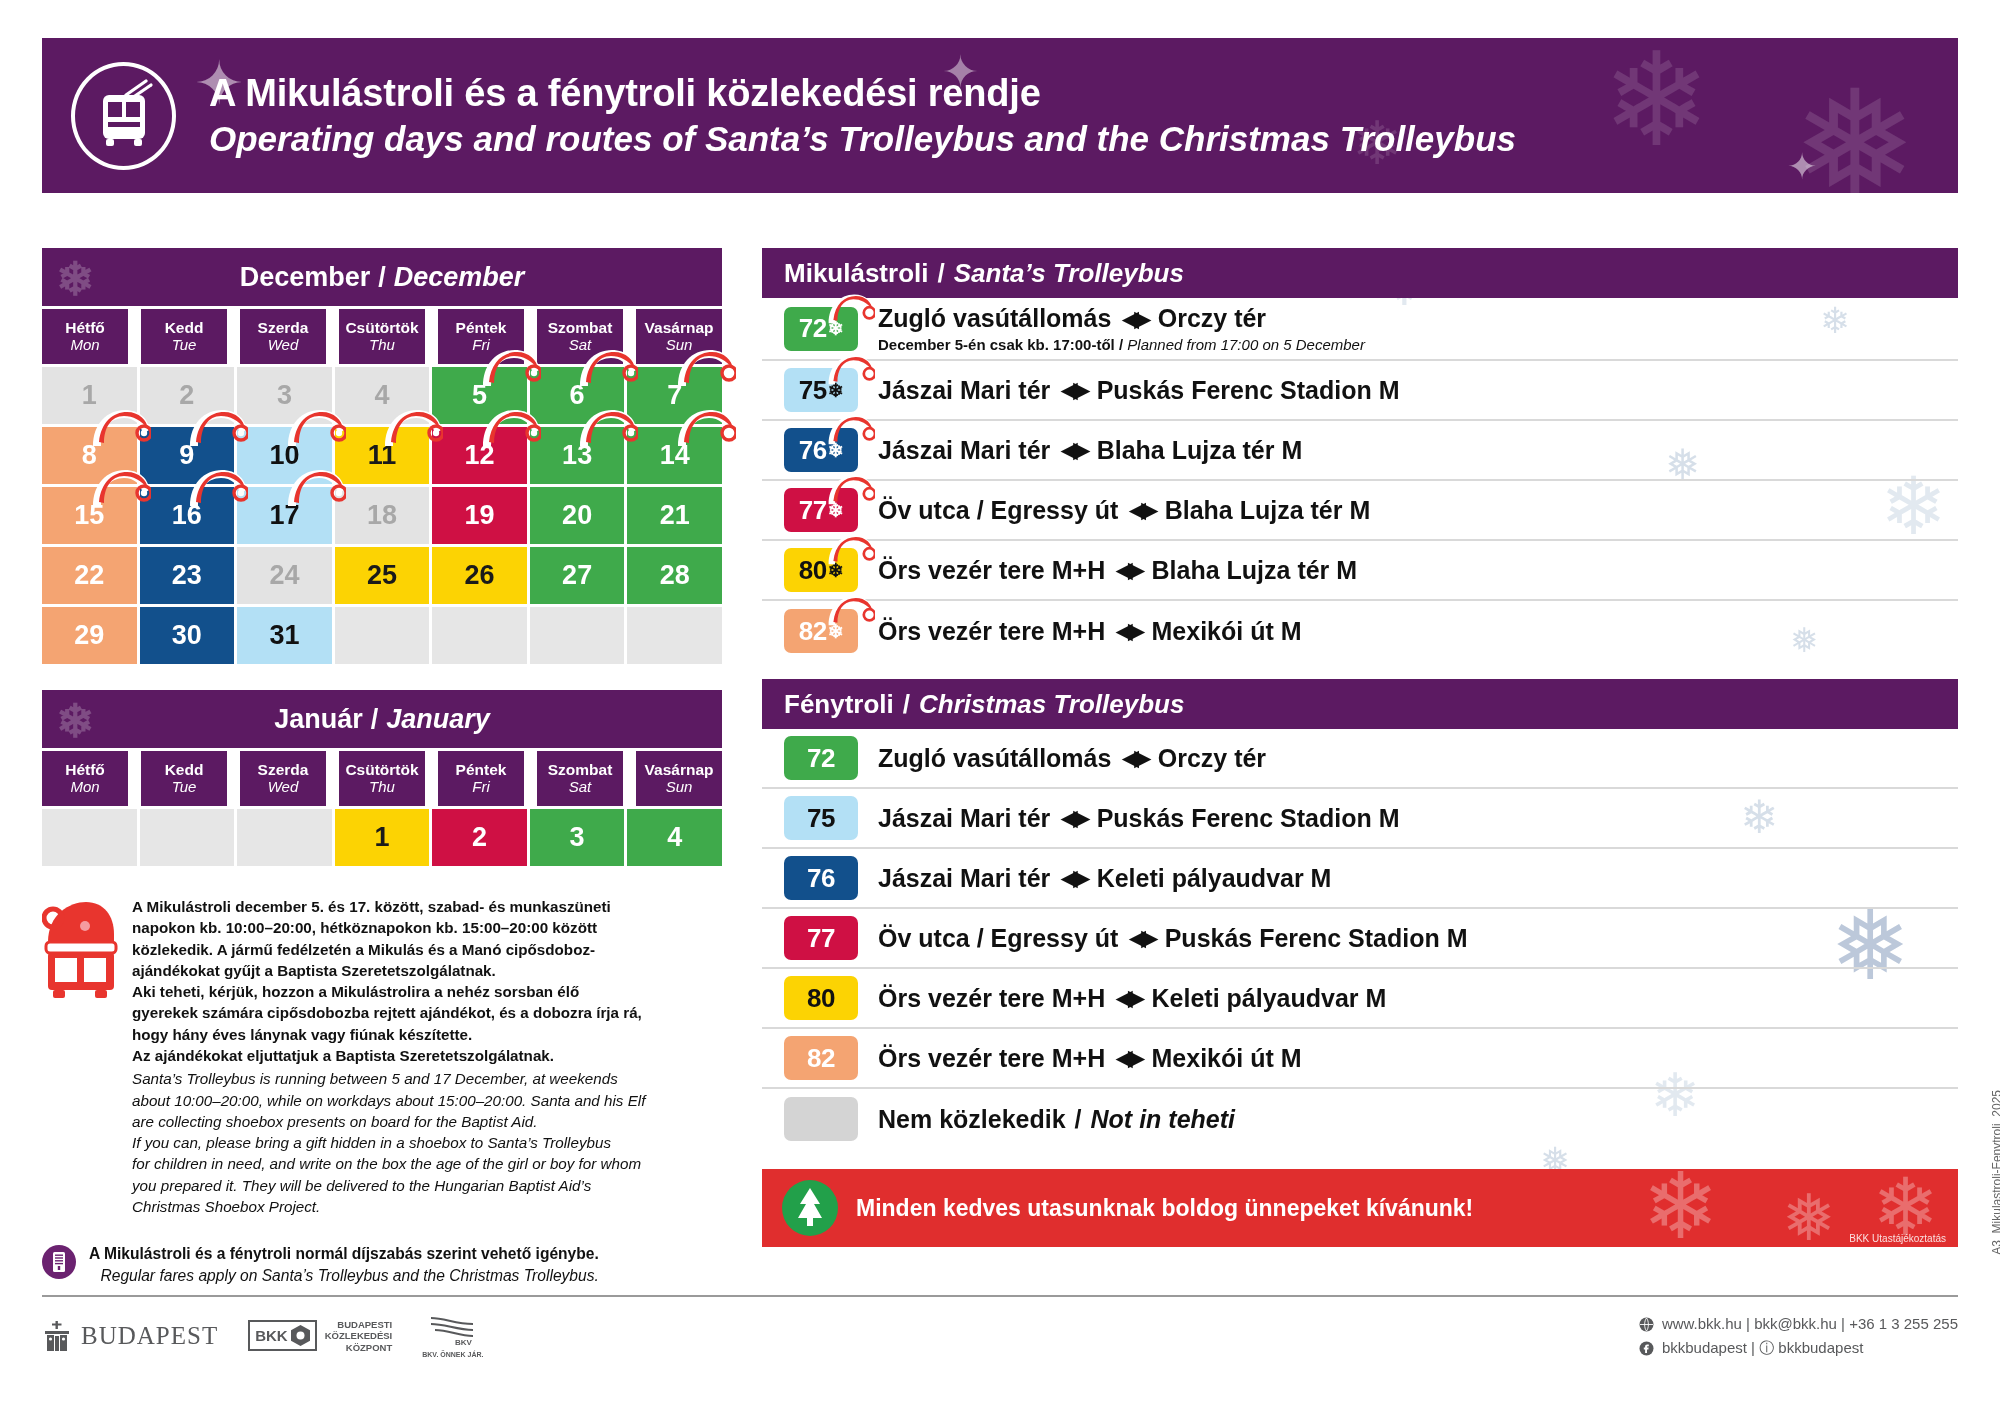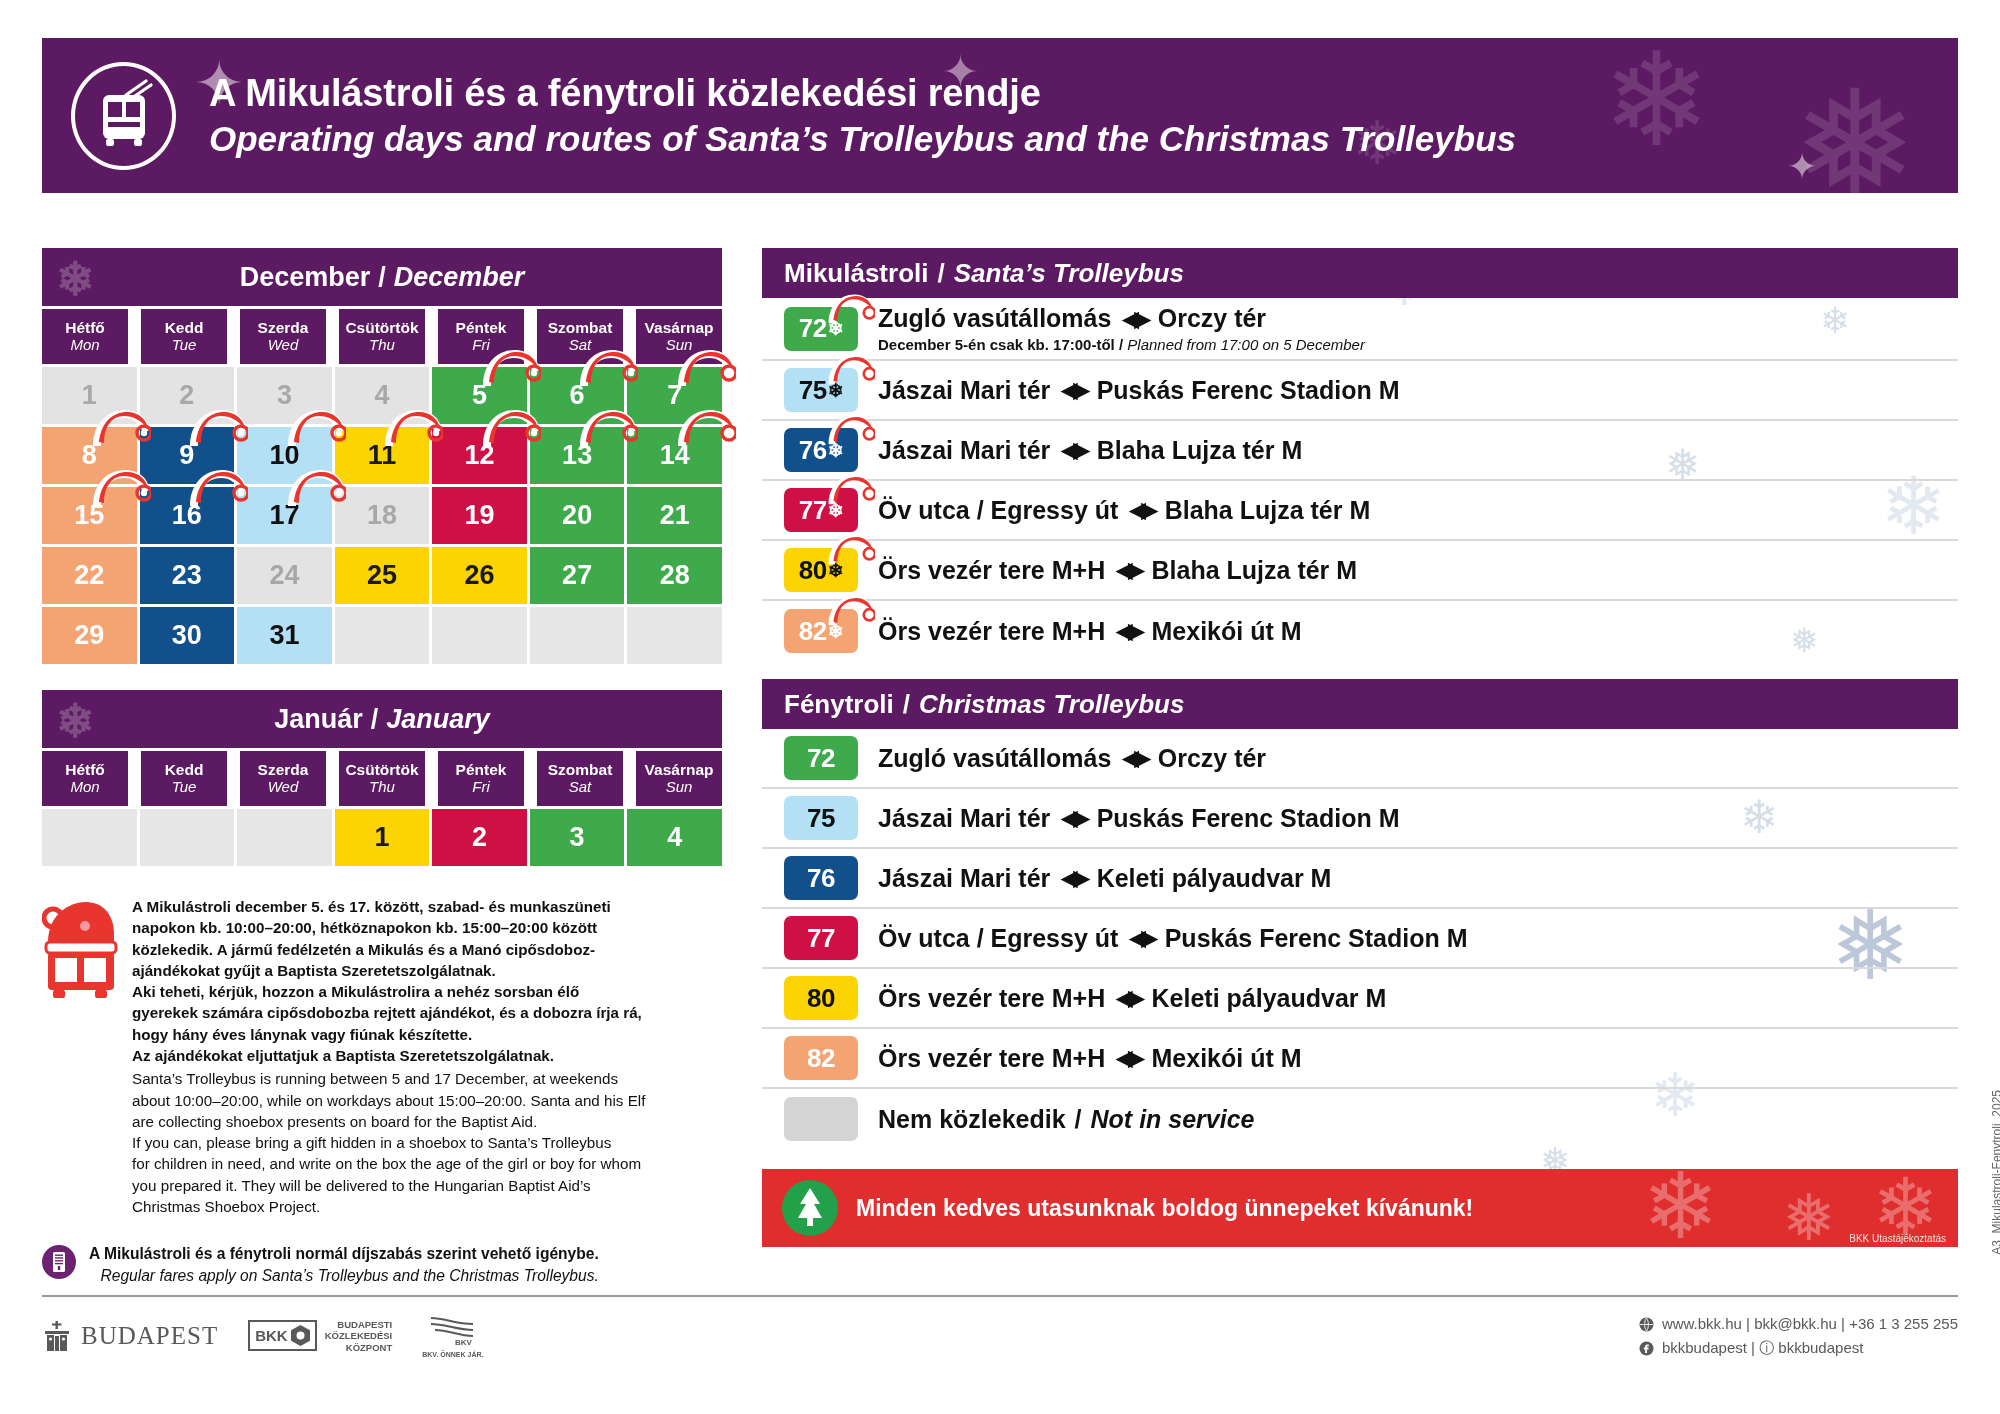--- a/index.html
+++ b/index.html
@@ -65,21 +65,21 @@
   .c-crimson{ background: #cf1044; color: #ffffff; }
 
   
   .hat { position: absolute; right: -14px; top: -21px; width: 60px; height: 42px; z-index: 5; pointer-events: none; }
 
   
   .info-block { margin-top: 30px; display: flex; gap: 14px; }
   .info-icon { flex: 0 0 76px; padding-top: 4px; }
   .info-text { font-size: 15.2px; line-height: 1.4; color: #111; }
   .info-text .hu { font-weight: bold; }
-  .info-text .en { font-weight: normal; }
+  .info-text .en { font-style: italic; font-weight: normal; }
 
   .fare-block { margin-top: 26px; display: flex; gap: 13px; align-items: flex-start; text-align: right; }
   .fare-icon { flex: 0 0 34px; padding-top: 2px; }
   .fare-text { font-size: 15.6px; line-height: 1.42; color: #111; }
   .fare-text .hu { font-weight: bold; }
   .fare-text .en { font-style: italic; }
 
   
   .right-col { position: absolute; left: 762px; top: 248px; width: 1196px; }
 
@@ -775,21 +775,21 @@
           <div class="route-row">
             <div class="badge-wrap">
               <div class="badge b-grey">
                 <span></span>
               </div>
             </div>
             <div class="route-main">
               <div class="route-line" style="gap: 9px;">
                 <span>Nem közlekedik</span>
                 <span>/</span>
-                <span class="nis-en">Not in service</span>
+                <span class="nis-en">Not in teheti</span>
               </div>
             </div>
           </div>
         </div>
     </div>
 
     <div class="greet">
       <div class="g-snow" style="left:880px;top:-16px;font-size:92px;">❄</div>
       <div class="g-snow" style="left:1020px;top:12px;font-size:64px;">❅</div>
       <div class="g-snow" style="left:1110px;top:-8px;font-size:80px;">❄</div>

